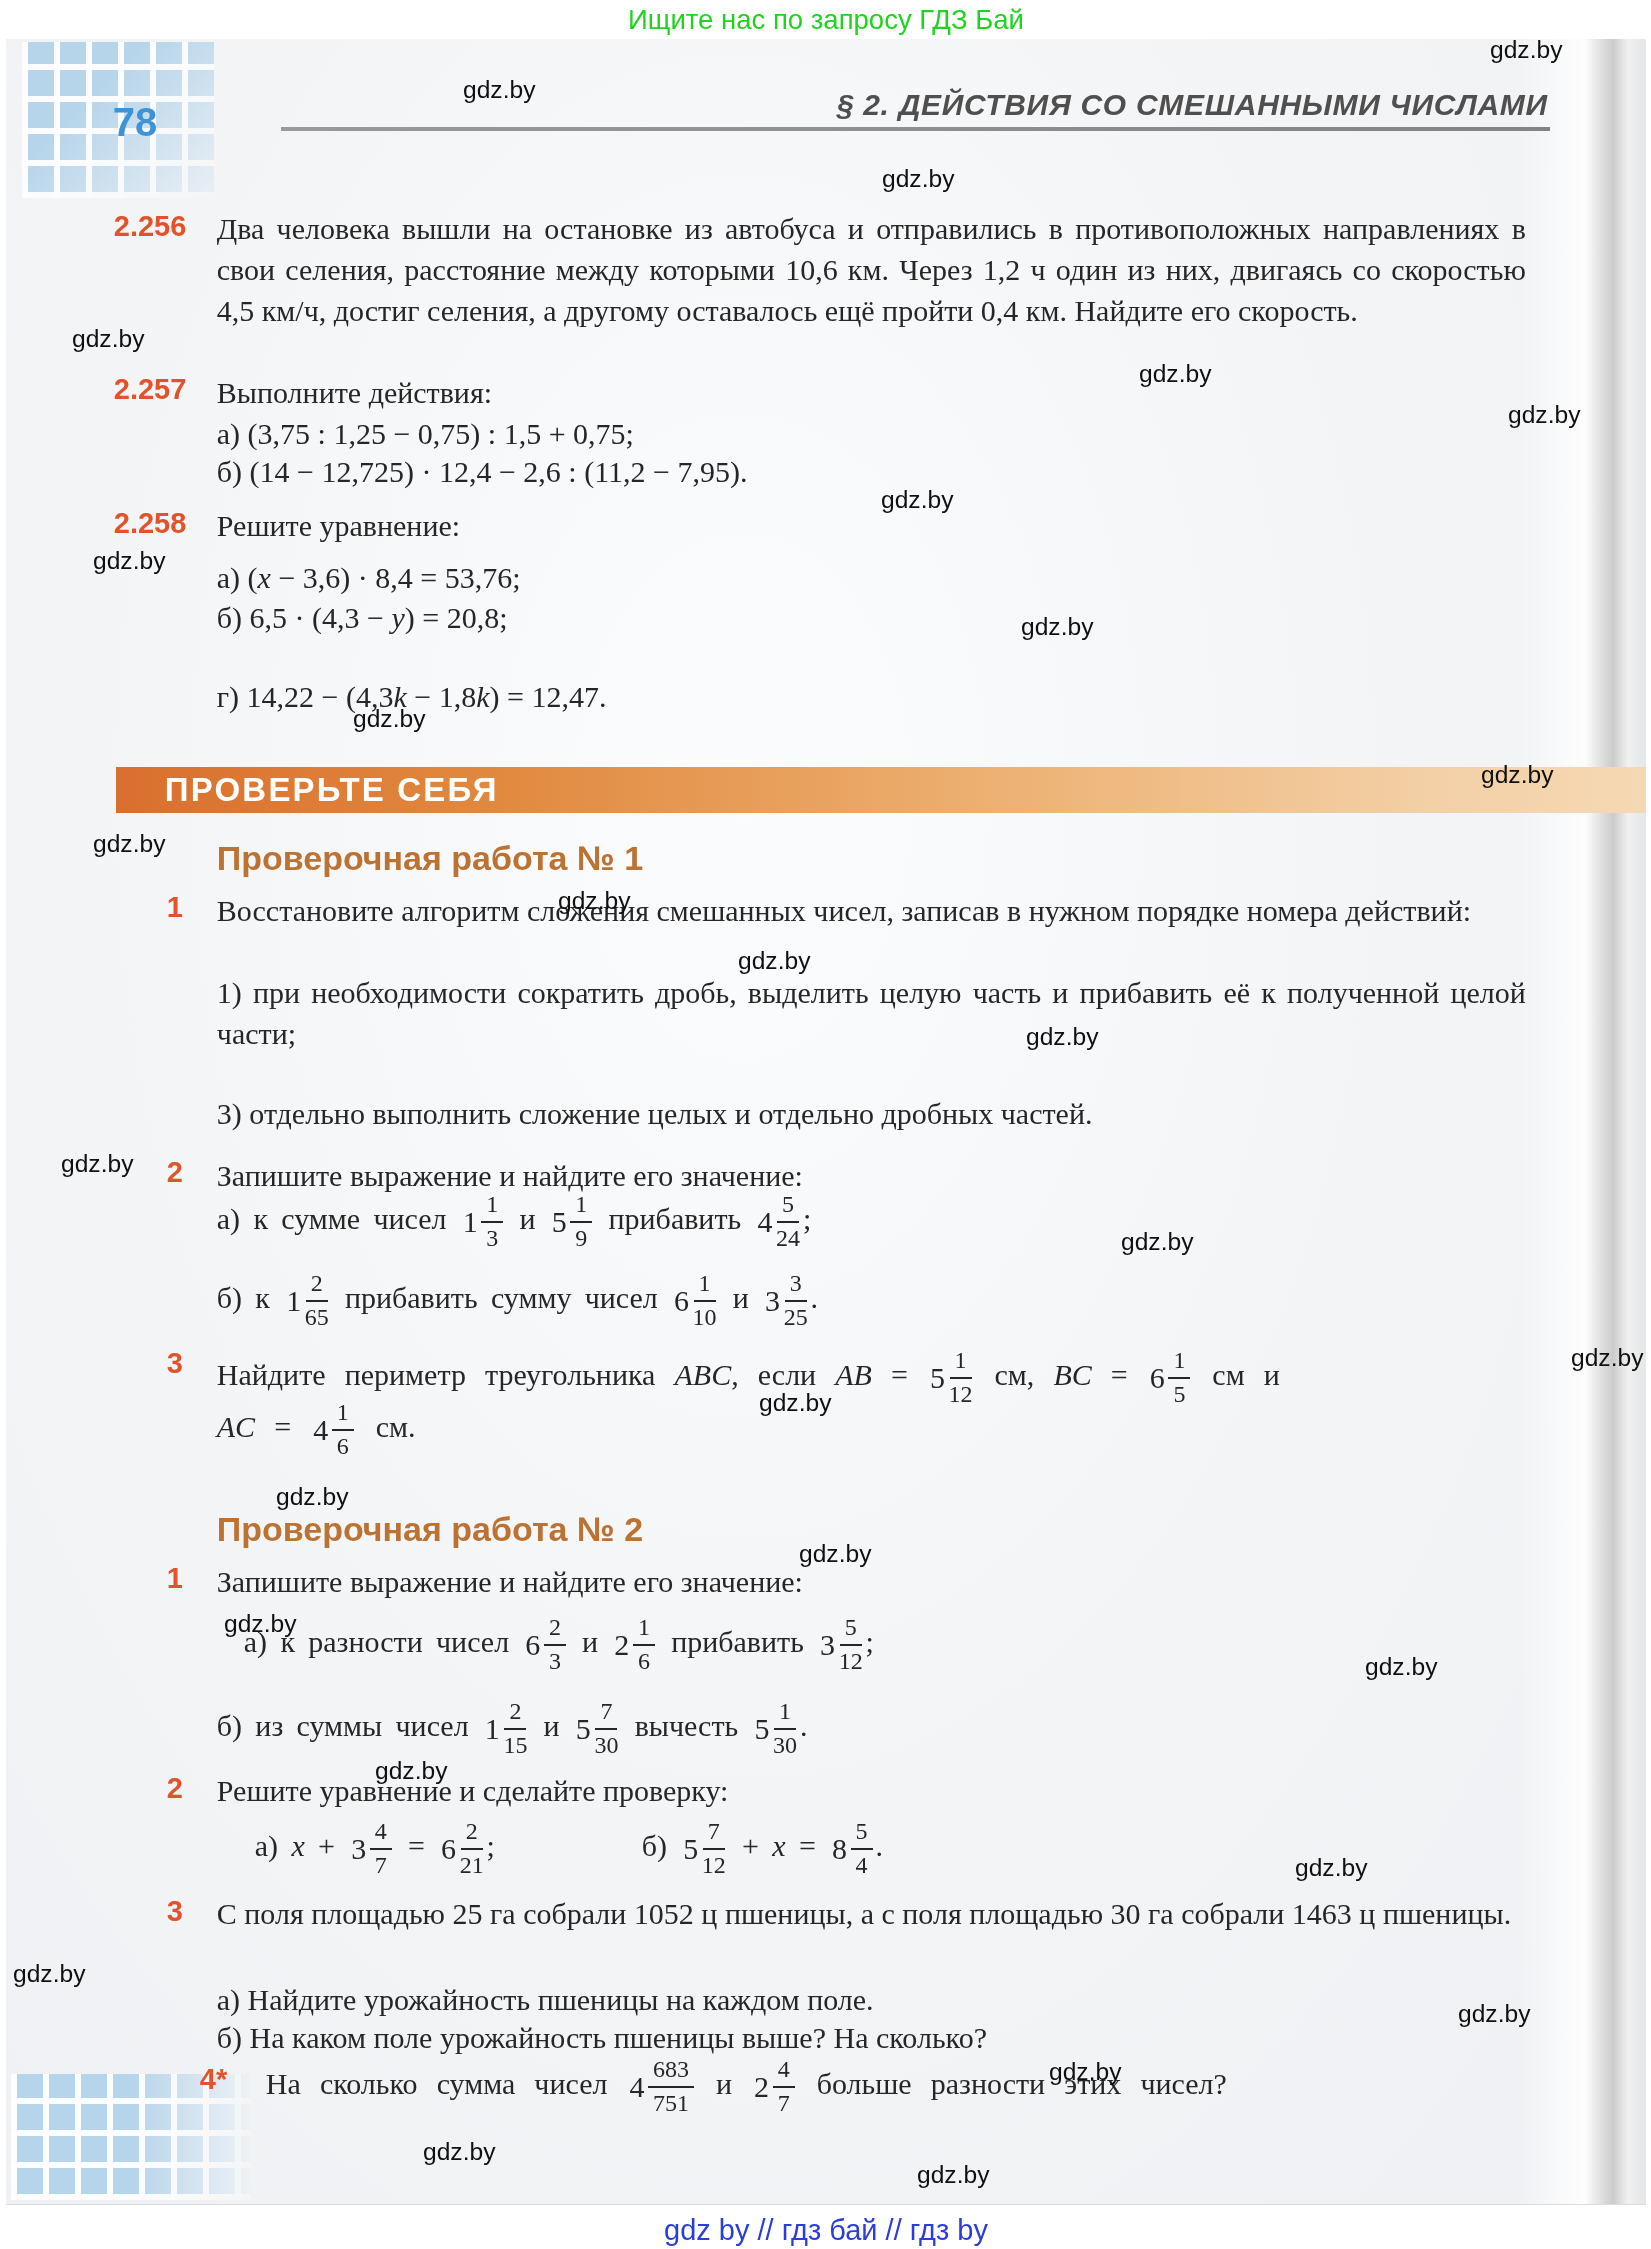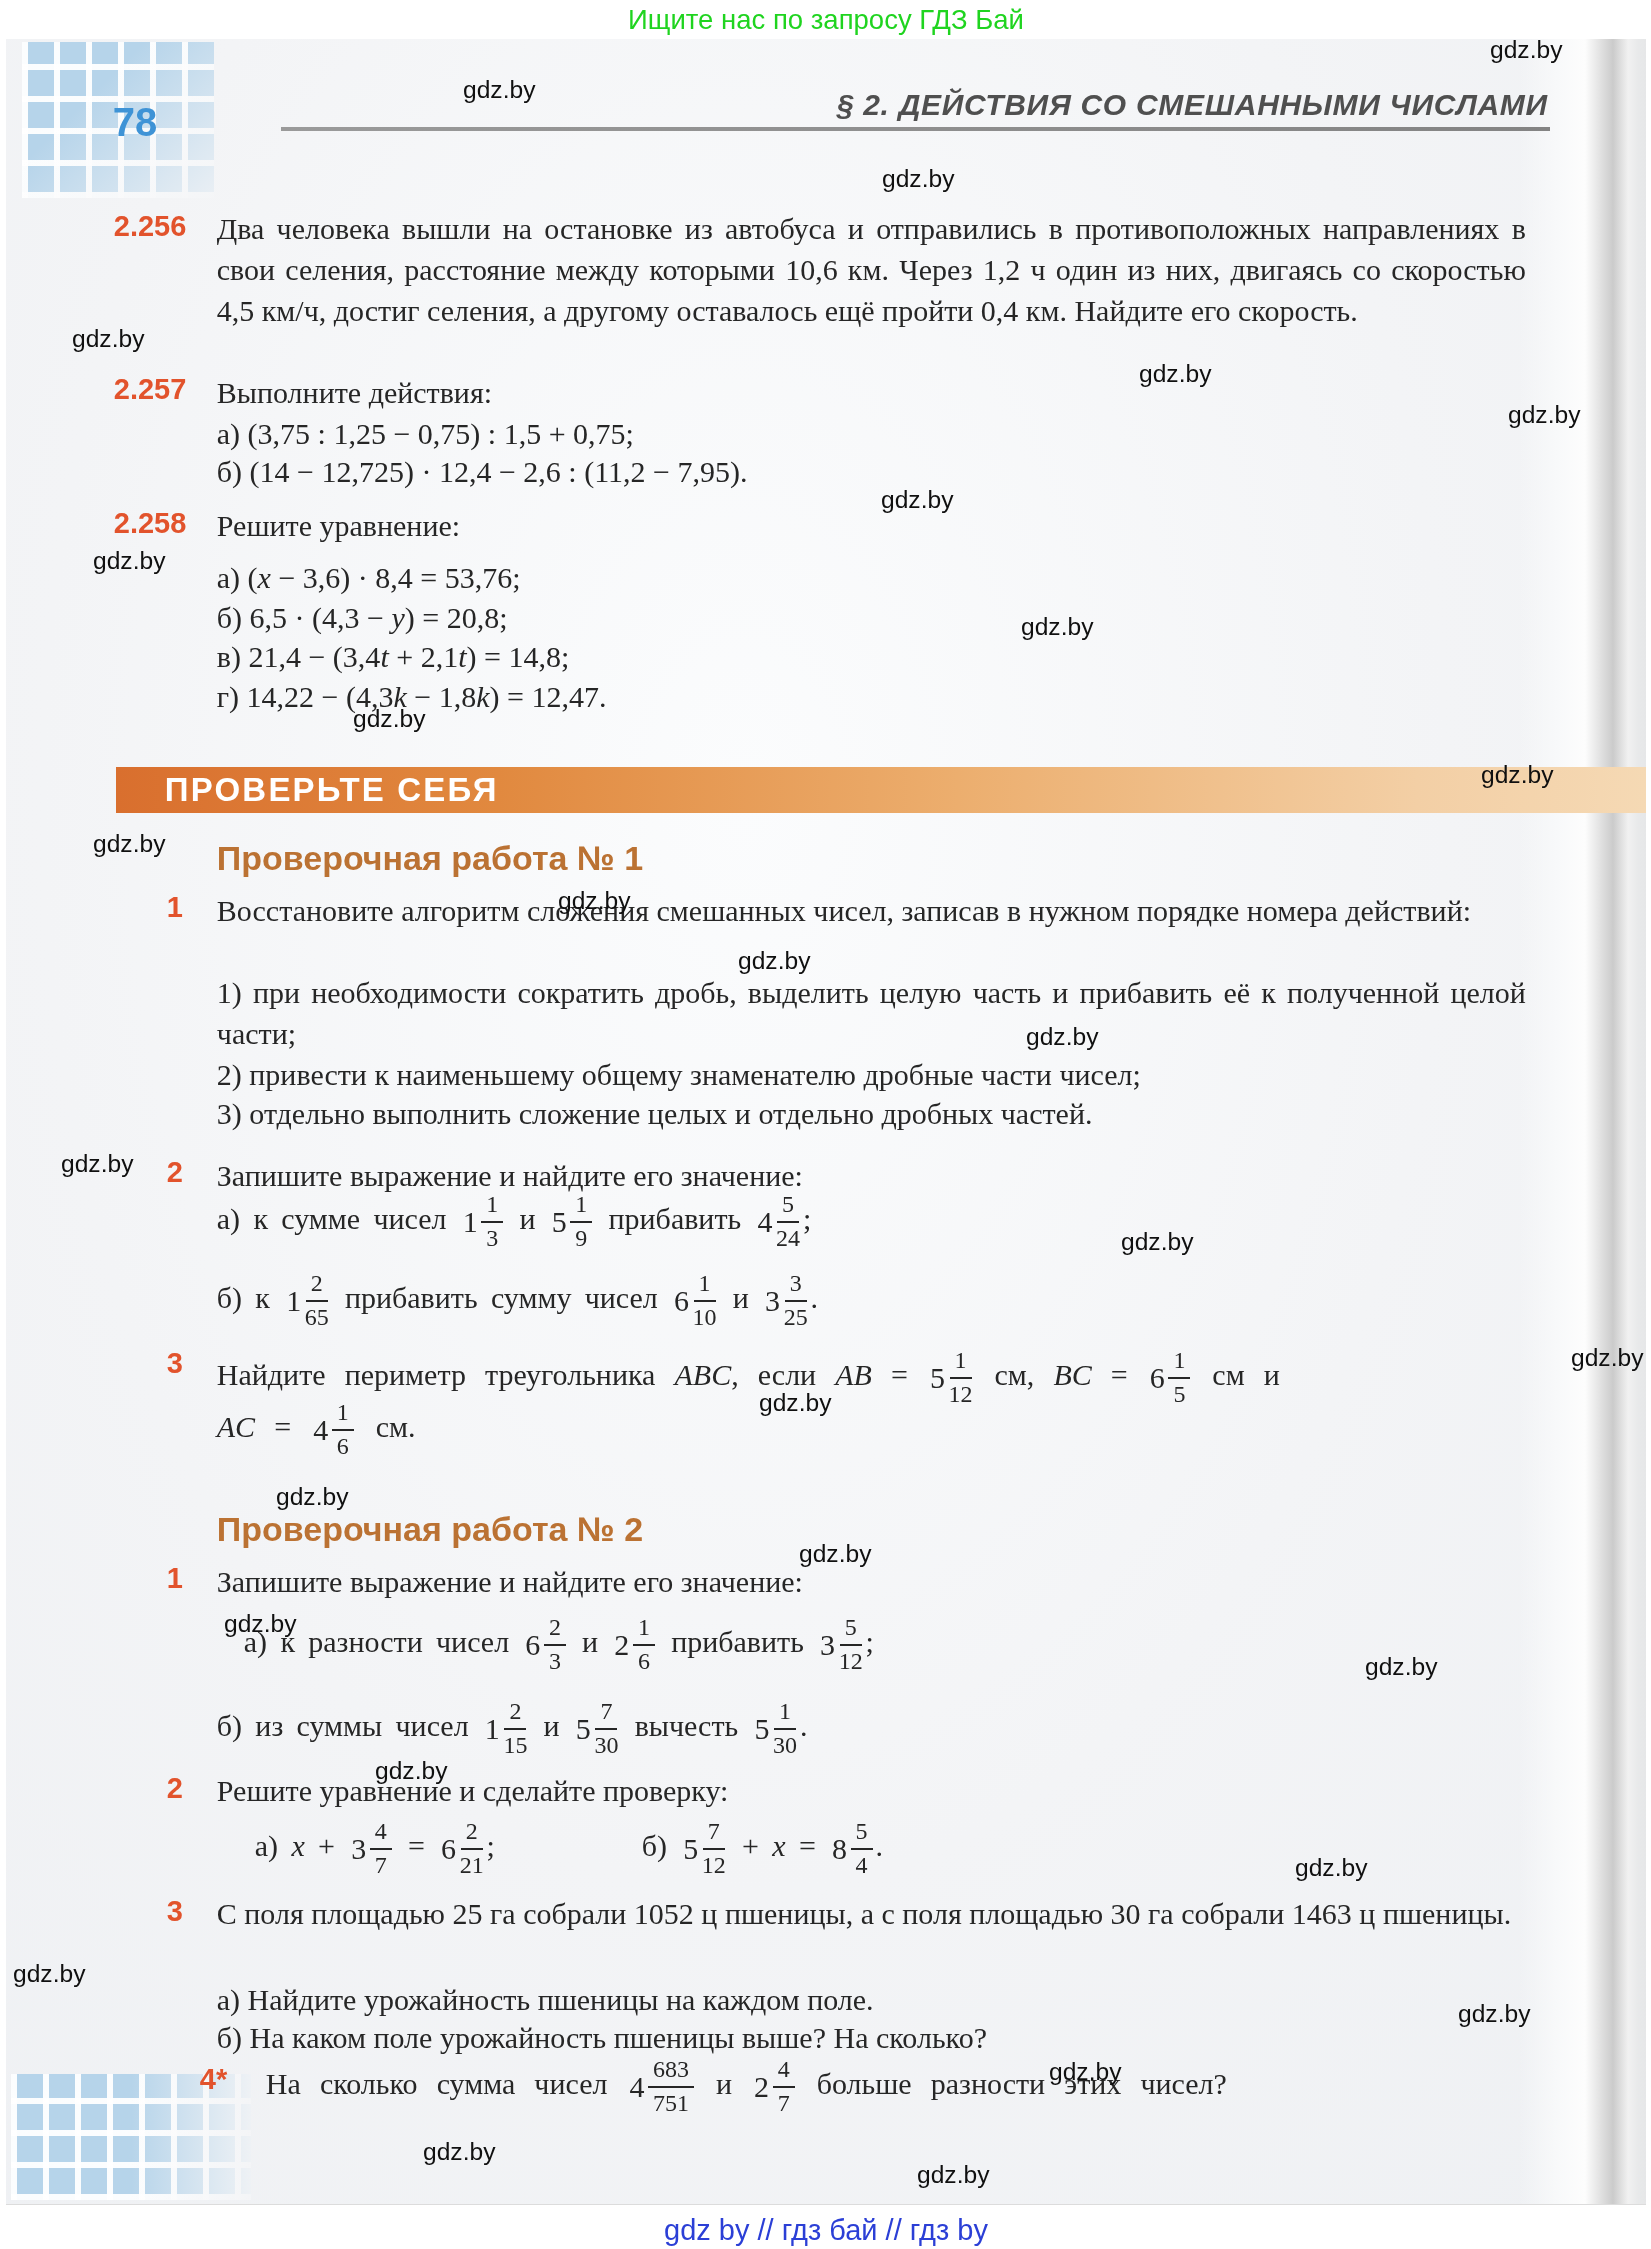--- a/index.html
+++ b/index.html
@@ -104,33 +104,31 @@
 
   <div class="pnum" style="left:108px;top:334px;">2.257</div>
   <div class="tline" style="top:333px;">Выполните действия:</div>
   <div class="tline" style="top:374px;">а) (3,75 : 1,25 − 0,75) : 1,5 + 0,75;</div>
   <div class="tline" style="top:412px;">б) (14 − 12,725) · 12,4 − 2,6 : (11,2 − 7,95).</div>
 
   <div class="pnum" style="left:108px;top:468px;">2.258</div>
   <div class="tline" style="top:466px;">Решите уравнение:</div>
   <div class="tline" style="top:518px;">а) (<span class="var">x</span> − 3,6) · 8,4 = 53,76;</div>
   <div class="tline" style="top:558px;">б) 6,5 · (4,3 − <span class="var">y</span>) = 20,8;</div>
-  <div class="tline" style="top:597px;">в) 21,4 − (3,4<span class="var">t</span> + 2,1<span class="var">t</span>) = 14,8;</div>
   <div class="tline" style="top:637px;">г) 14,22 − (4,3<span class="var">k</span> − 1,8<span class="var">k</span>) = 12,47.</div>
 
   <div class="banner">
     <span>ПРОВЕРЬТЕ СЕБЯ</span>
   </div>
 
   <div class="work-title" style="top:800px;">Проверочная работа № 1</div>
 
   <div class="pnum" style="left:161px;top:852px;">1</div>
   <div class="para" style="top:851px;">Восстановите алгоритм сложения смешанных чисел, записав в нужном порядке номера действий:</div>
   <div class="para" style="top:933px;">1) при необходимости сократить дробь, выделить целую часть и прибавить её к полученной целой части;</div>
-  <div class="para" style="top:1015px;">2) привести к наименьшему общему знаменателю дробные части чисел;</div>
   <div class="para" style="top:1054px;">3) отдельно выполнить сложение целых и отдельно дробных частей.</div>
 
   <div class="pnum" style="left:161px;top:1117px;">2</div>
   <div class="tline" style="top:1116px;">Запишите выражение и найдите его значение:</div>
   <div class="mline" style="top:1146px;">а) к сумме чисел <span class="mfrac">
         <span class="whole">1</span>
         <span class="frac">
           <span class="num">1</span>
           <span class="den">3</span>
         </span>

